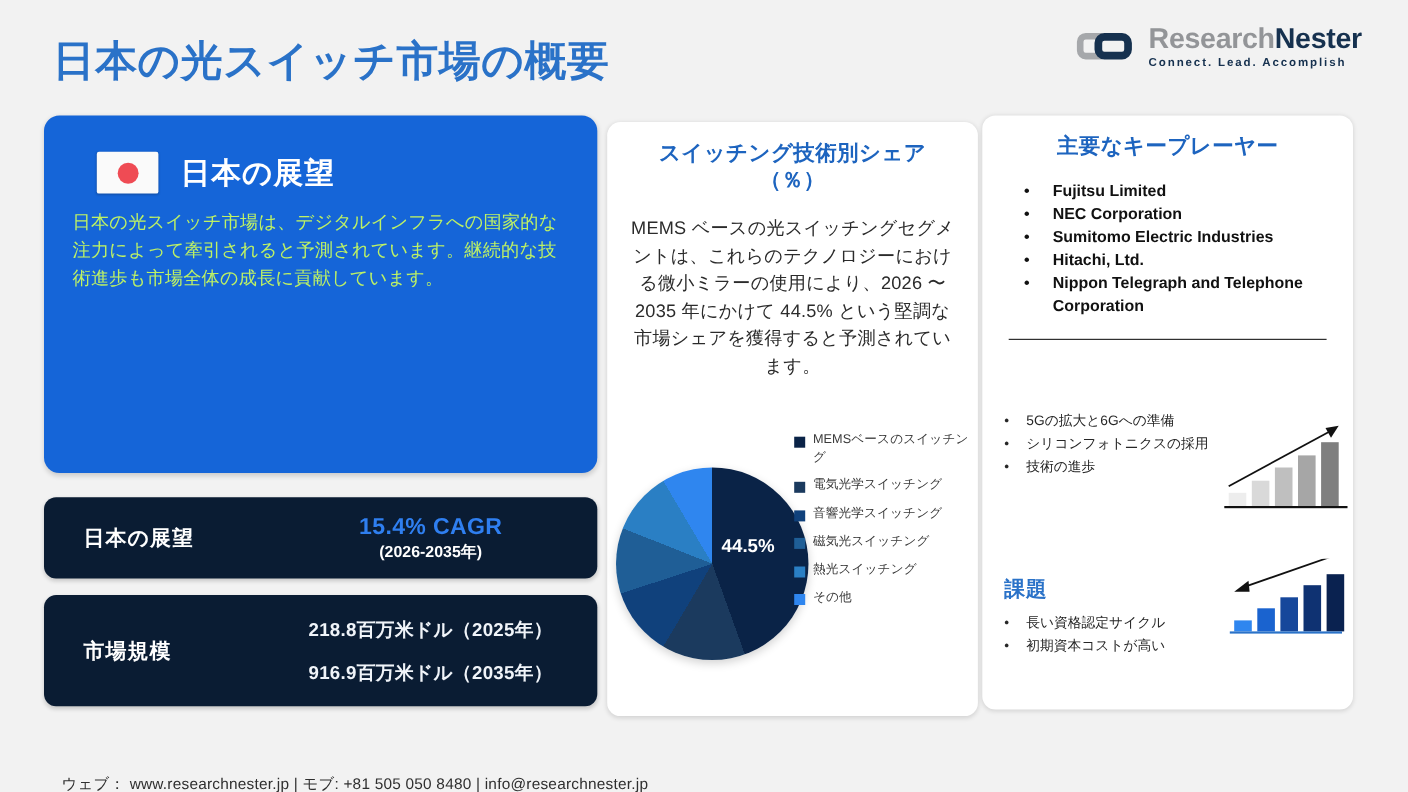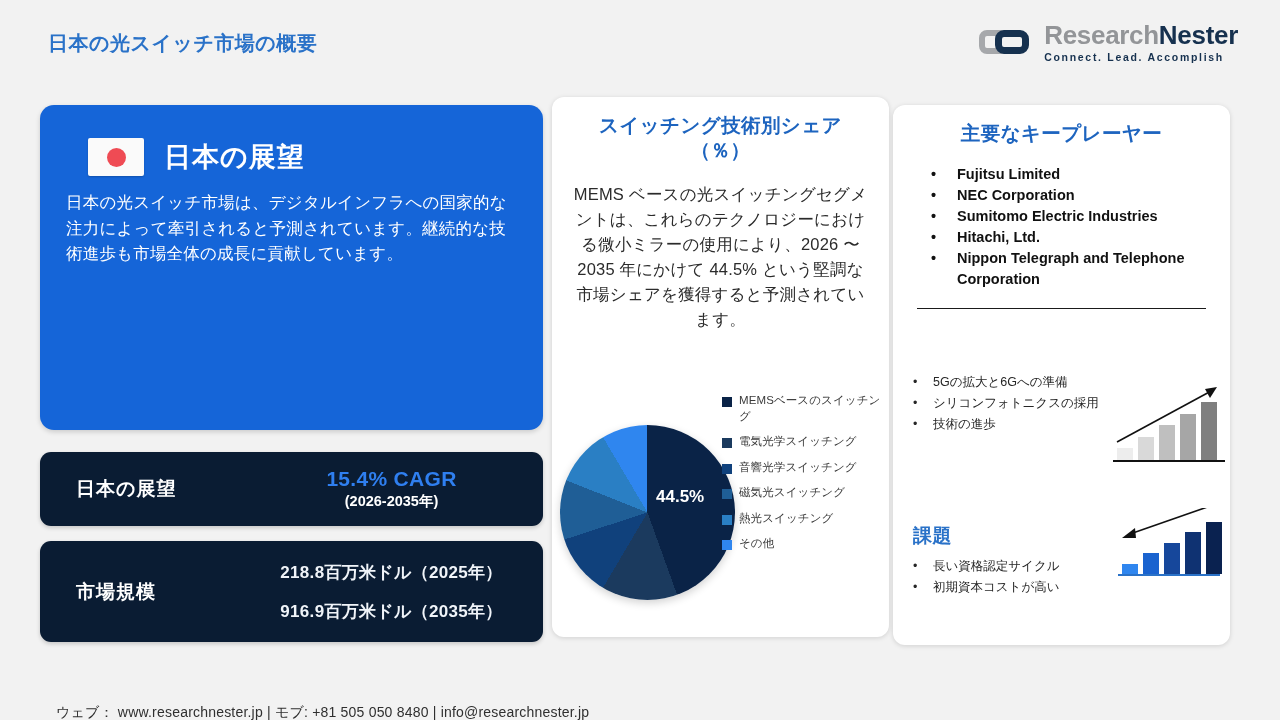--- a/index.html
+++ b/index.html
@@ -7,21 +7,21 @@
     width: 1280px; height: 720px;
     background: #f2f2f2;
     font-family: "Liberation Sans", "DejaVu Sans", sans-serif;
     overflow: hidden;
   }
   .page { position: relative; width: 1280px; height: 720px; }
 
   
   .page-title {
     position: absolute; left: 48px; top: 30px;
-    font-size: 20px; font-weight: 700; letter-spacing: .5px;
+    font-size: 38px; font-weight: 700; letter-spacing: .5px;
     color: #2a72c8;
   }
   .logo { position: absolute; right: 42px; top: 22px; display: flex; align-items: center; gap: 11px; }
   .logo-mark { width: 54px; height: 34px; position: relative; }
   .logo-mark .ring-l {
     position: absolute; left: 0; top: 5px; width: 30px; height: 24px;
     border: 6px solid #a6a8ab; border-radius: 8px;
   }
   .logo-mark .ring-r {
     position: absolute; left: 16px; top: 5px; width: 34px; height: 24px;
@@ -42,21 +42,21 @@
   }
   .outlook-head { display: flex; align-items: center; gap: 20px; margin: 9px 0 14px 22px; }
   .flag {
     width: 56px; height: 38px; background: #fafafa; border-radius: 2px;
     display: flex; align-items: center; justify-content: center;
     box-shadow: 0 1px 2px rgba(0,0,0,.2);
   }
   .flag .dot { width: 19px; height: 19px; border-radius: 50%; background: #ef4b54; }
   .outlook-title { color: #fff; font-size: 27px; font-weight: 700; letter-spacing: 1px; }
   .outlook-body {
-    color: #ffffff; font-size: 16.5px; line-height: 1.55; letter-spacing: .2px;
+    color: #bef264; font-size: 16.5px; line-height: 1.55; letter-spacing: .2px;
   }
 
   
   .stat-card {
     position: absolute; left: 40px; background: #0a1c33; border-radius: 11px;
     display: flex; align-items: center; box-shadow: 0 2px 4px rgba(0,0,0,.18);
   }
   .stat-cagr { top: 452px; width: 503px; height: 74px; }
   .stat-size { top: 541px; width: 503px; height: 101px; }
   .stat-label {
@@ -67,21 +67,21 @@
   .cagr-big { color: #2f7ff0; font-size: 21px; font-weight: 700; letter-spacing: .3px; }
   .cagr-sub { color: #fff; font-size: 14.5px; font-weight: 700; margin-top: 1px; }
   .size-line { color: #f0f4f9; font-size: 17px; font-weight: 700; letter-spacing: .3px; }
   .size-line + .size-line { margin-top: 16px; }
 
   
   .panel {
     position: absolute; background: #fff; border-radius: 12px;
     box-shadow: 0 1px 5px rgba(0,0,0,.14);
   }
-  .panel-share { left: 552px; top: 97px; width: 337px; height: 540px; padding: 16px 20px 0; }
+  .panel-share { left: 552px; top: 111px; width: 337px; height: 540px; padding: 16px 20px 0; }
   .panel-players { left: 893px; top: 105px; width: 337px; height: 540px; padding: 16px 20px 0; }
 
   .panel-title {
     color: #1d64bf; font-size: 19.5px; font-weight: 700; text-align: center;
     letter-spacing: .4px; line-height: 1.3;
   }
   .share-body {
     margin-top: 18px; color: #2b2b2b; font-size: 16.5px; line-height: 1.52;
     letter-spacing: .2px;
     text-align: center;

